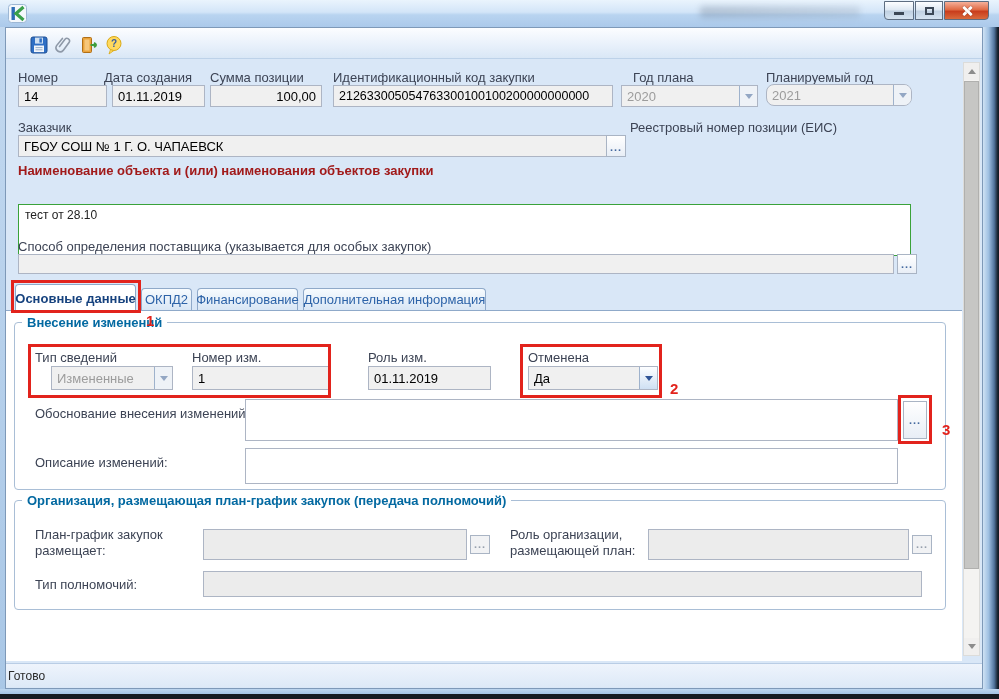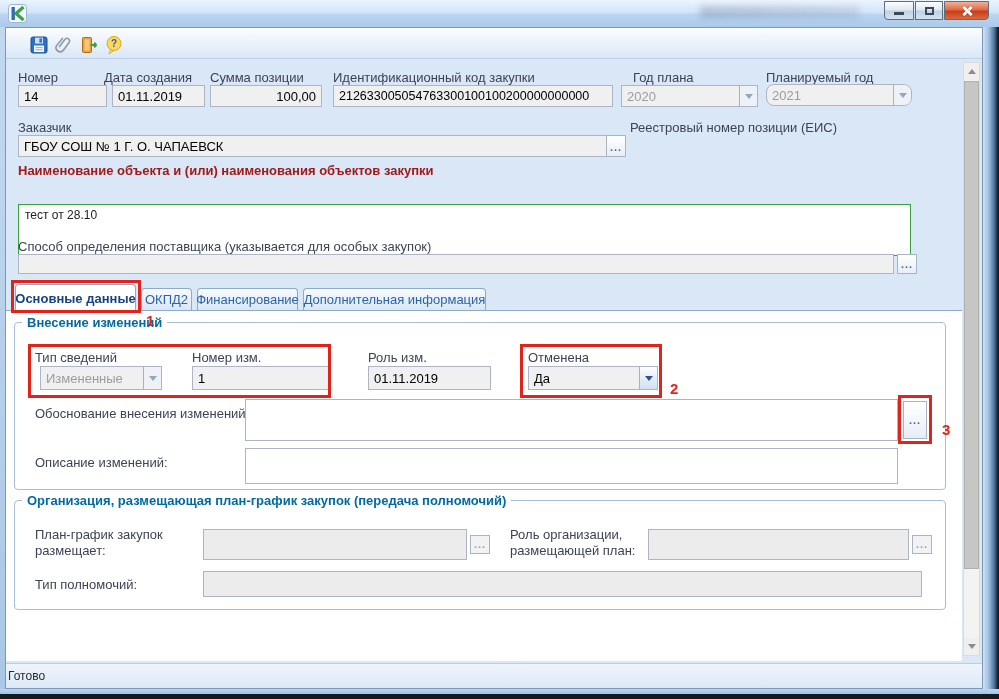--- a/index.html
+++ b/index.html
@@ -216,21 +216,21 @@
   <div class="tab-panel"></div>
   <div class="tab active" style="left:15px; top:284px; width:121px; height:27px;">Основные данные</div>
   <div class="tab" style="left:141px; top:288px; width:51px; height:22px;">ОКПД2</div>
   <div class="tab" style="left:197px; top:288px; width:101px; height:22px;">Финансирование</div>
   <div class="tab" style="left:303px; top:288px; width:183px; height:22px;">Дополнительная информация</div>
 
   <div class="fset" style="left:14px; top:322px; width:932px; height:168px;"></div>
   <span class="fset-legend" style="left:22px; top:315px;">Внесение изменений</span>
 
   <span class="lbl" style="left:35px; top:350px;">Тип сведений</span>
-  <div class="fld dd distext" style="left:40px; top:366px; width:122px; height:24px;">
+  <div class="fld dd distext" style="left:51px; top:366px; width:122px; height:24px;">
     <span>Измененные</span>
     <span class="dd-btn dis">
         <span class="tri"></span>
       </span>
   </div>
 
   <span class="lbl" style="left:192px; top:350px;">Номер изм.</span>
   <div class="fld" style="left:192px; top:366px; width:138px; height:24px;">1</div>
 
   <span class="lbl" style="left:368px; top:350px;">Роль изм.</span>

